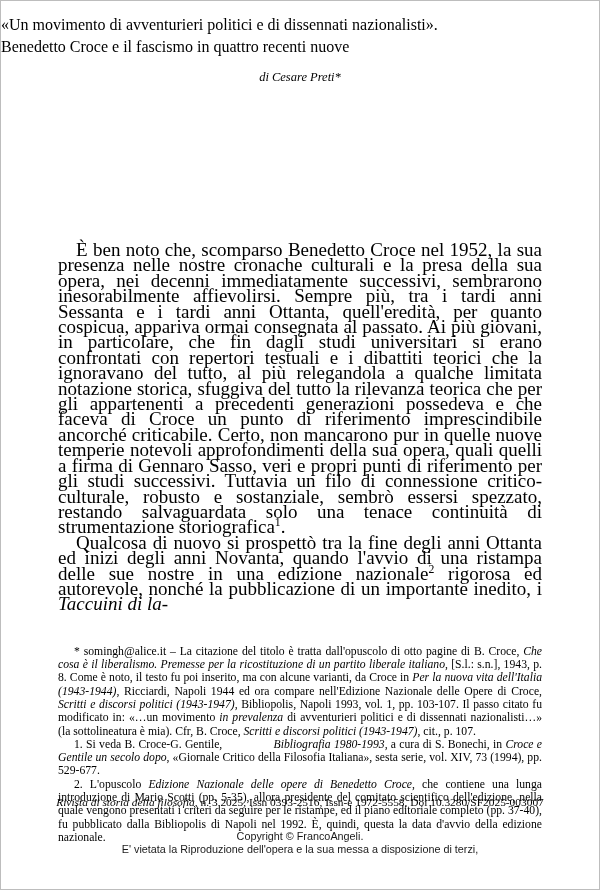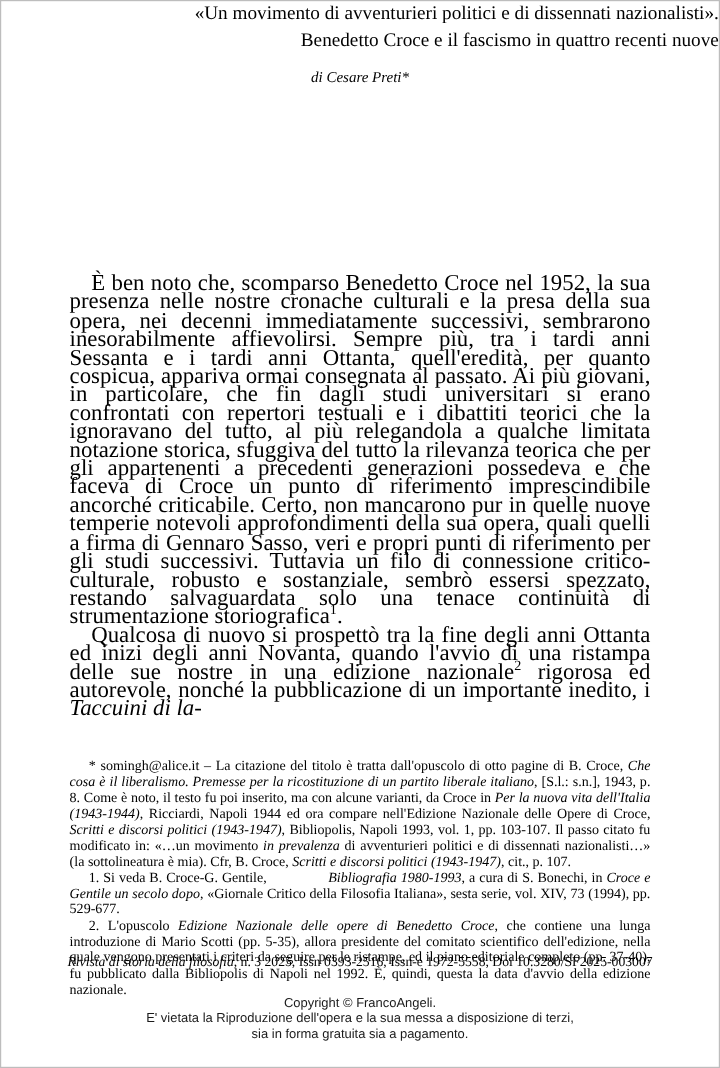--- a/index.html
+++ b/index.html
@@ -9,21 +9,22 @@
     width: 600px;
     height: 890px;
     box-sizing: border-box;
     background: #ffffff;
     border: 1px solid #bdbdbd;
     overflow: hidden;
     font-family: "Liberation Serif", serif;
     color: #000000;
   }
   .title {
-    text-align: right;
+    padding-top: 13px;
+    text-align: left;
     font-size: 16px;
     line-height: 22px;
   }
   .byline {
     margin-top: 12px;
     text-align: center;
     font-style: italic;
     font-size: 12.5px;
   }
   .content {
@@ -93,16 +94,15 @@
     <p class="fnote"><span>* somingh@alice.it – La citazione del titolo è tratta dall'opuscolo di otto pagine di B. Croce, </span><span style="font-style: italic;">Che cosa è il liberalismo. Premesse per la ricostituzione di un partito liberale italiano</span><span>, [S.l.: s.n.], 1943, p. 8. Come è noto, il testo fu poi inserito, ma con alcune varianti, da Croce in </span><span style="font-style: italic;">Per la nuova vita dell'Italia (1943-1944)</span><span>, Ricciardi, Napoli 1944 ed ora compare nell'Edizione Nazionale delle Opere di Croce, </span><span style="font-style: italic;">Scritti e discorsi politici (1943-1947)</span><span>, Bibliopolis, Napoli 1993, vol. 1, pp. 103-107. Il passo citato fu modificato in: «…un movimento </span><span style="font-style: italic;">in prevalenza</span><span> di avventurieri politici e di dissennati nazionalisti…» (la sottolineatura è mia). Cfr, B. Croce, </span><span style="font-style: italic;">Scritti e discorsi politici (1943-1947)</span><span>, cit., p. 107.</span></p>
     <p class="fnote"><span>1. Si veda B. Croce-G. Gentile, </span><span style="font-style: italic; margin-left: 48px;">Bibliografia 1980-1993</span><span>, a cura di S. Bonechi, in </span><span style="font-style: italic;">Croce e Gentile un secolo dopo</span><span>, «Giornale Critico della Filosofia Italiana», sesta serie, vol. XIV, 73 (1994), pp. 529-677.</span></p>
     <p class="fnote"><span>2. L'opuscolo </span><span style="font-style: italic;">Edizione Nazionale delle opere di Benedetto Croce</span><span>, che contiene una lunga introduzione di Mario Scotti (pp. 5-35), allora presidente del comitato scientifico dell'edizione, nella quale vengono presentati i criteri da seguire per le ristampe, ed il piano editoriale completo (pp. 37-40), fu pubblicato dalla Bibliopolis di Napoli nel 1992. È, quindi, questa la data d'avvio della edizione nazionale.</span></p>
   </div>
 
   <div class="journal"><span style="font-style: italic;">Rivista di storia della filosofia</span><span>, n. 3 2025, Issn 0393-2516, Issn-e 1972-5558, Doi 10.3280/SF2025-003007</span></div>
 
   <div class="copyright">
     <div>Copyright © FrancoAngeli.</div>
     <div>E' vietata la Riproduzione dell'opera e la sua messa a disposizione di terzi,</div>
-    <div>sia in forma gratuita sia a pagamento.</div>
   </div>
 
 </div>
 
 </body></html>

